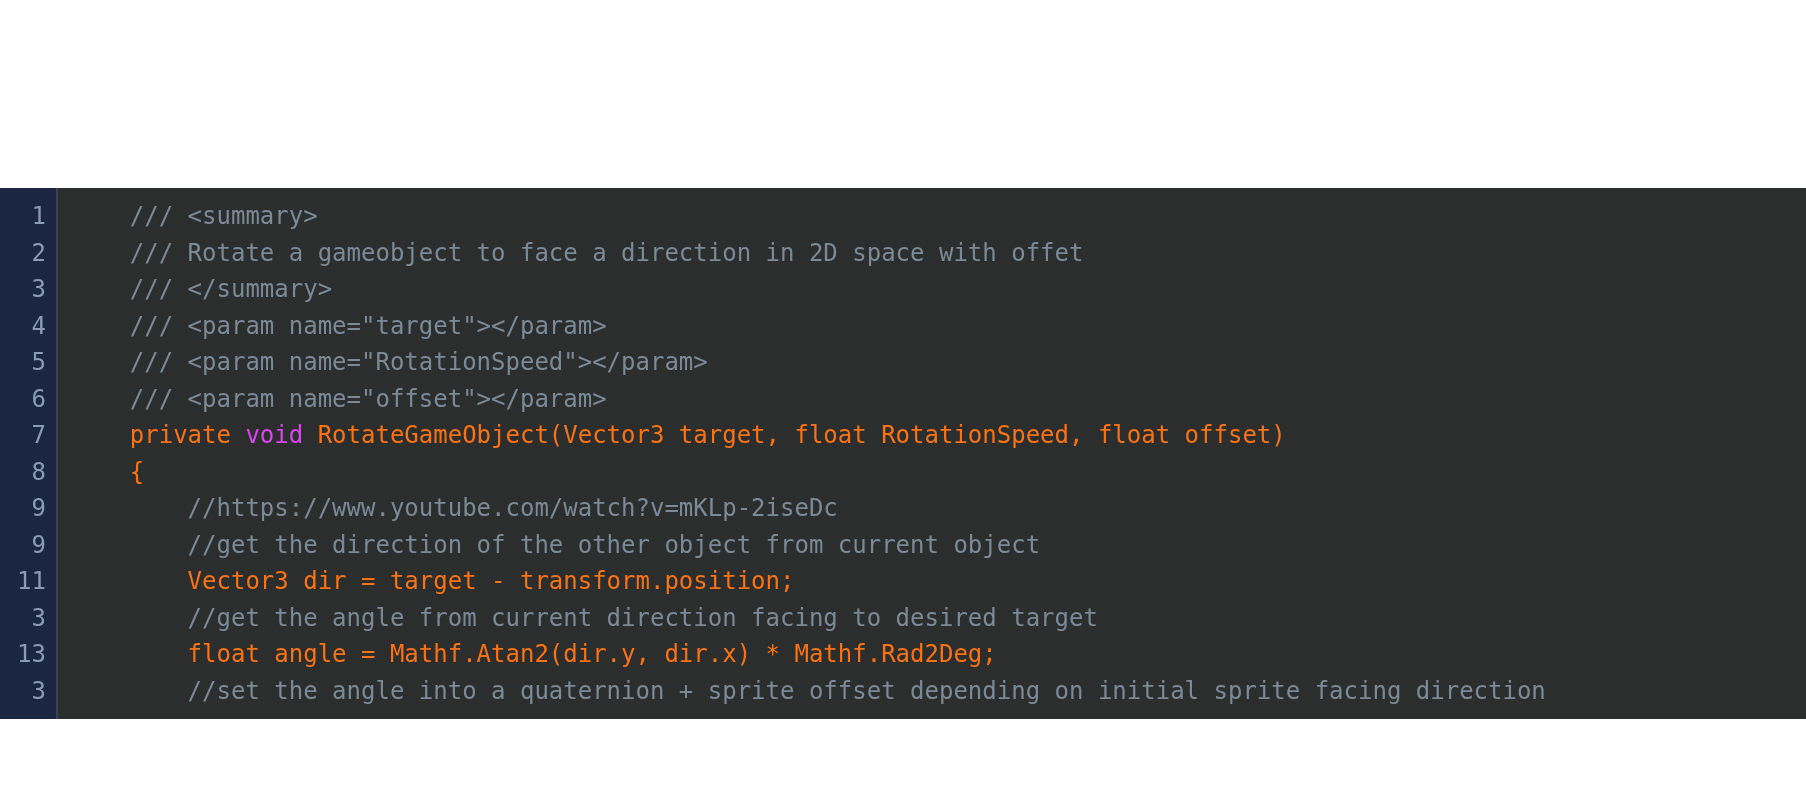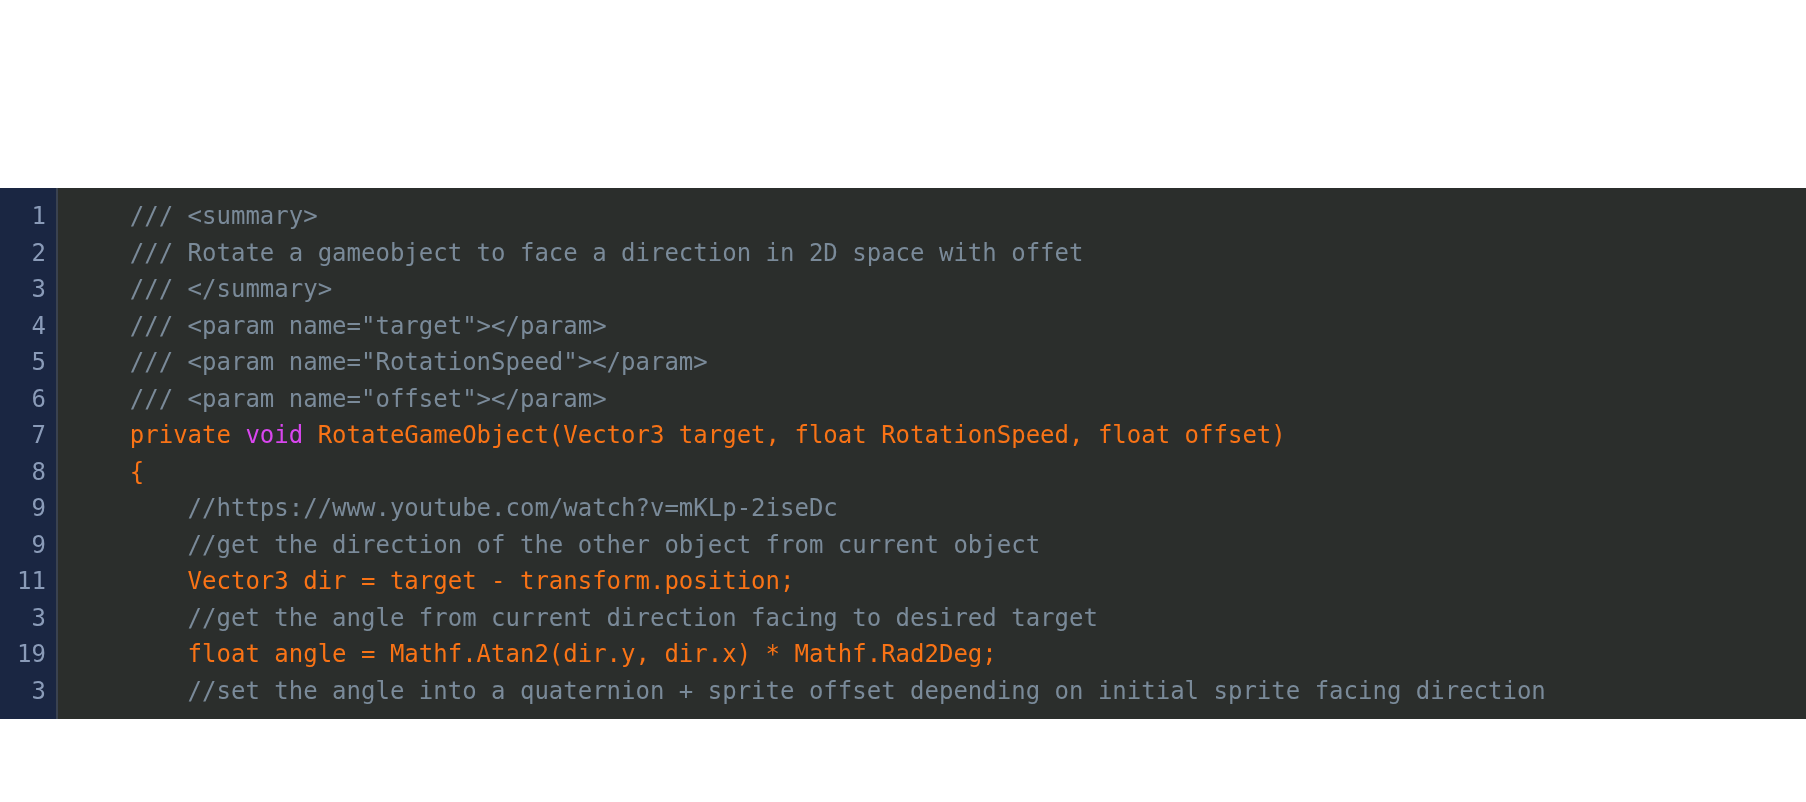--- a/index.html
+++ b/index.html
@@ -69,17 +69,17 @@
       <span class="line-number">3</span>
       <span class="line-number">4</span>
       <span class="line-number">5</span>
       <span class="line-number">6</span>
       <span class="line-number">7</span>
       <span class="line-number">8</span>
       <span class="line-number">9</span>
       <span class="line-number">9</span>
       <span class="line-number">11</span>
       <span class="line-number">3</span>
-      <span class="line-number">19</span>
+      <span class="line-number">13</span>
       <span class="line-number">3</span>
     </div>
   <div class="code-area"><span class="code-line"><span class="tok-default">    </span><span class="tok-comment">/// &lt;summary&gt;</span></span><span class="code-line"><span class="tok-default">    </span><span class="tok-comment">/// Rotate a gameobject to face a direction in 2D space with offet</span></span><span class="code-line"><span class="tok-default">    </span><span class="tok-comment">/// &lt;/summary&gt;</span></span><span class="code-line"><span class="tok-default">    </span><span class="tok-comment">/// &lt;param name="target"&gt;&lt;/param&gt;</span></span><span class="code-line"><span class="tok-default">    </span><span class="tok-comment">/// &lt;param name="RotationSpeed"&gt;&lt;/param&gt;</span></span><span class="code-line"><span class="tok-default">    </span><span class="tok-comment">/// &lt;param name="offset"&gt;&lt;/param&gt;</span></span><span class="code-line"><span class="tok-default">    private </span><span class="tok-keyword">void</span><span class="tok-default"> RotateGameObject(Vector3 target, float RotationSpeed, float offset)</span></span><span class="code-line"><span class="tok-default">    {</span></span><span class="code-line"><span class="tok-default">        </span><span class="tok-comment">//https://www.youtube.com/watch?v=mKLp-2iseDc</span></span><span class="code-line"><span class="tok-default">        </span><span class="tok-comment">//get the direction of the other object from current object</span></span><span class="code-line"><span class="tok-default">        Vector3 dir = target - transform.position;</span></span><span class="code-line"><span class="tok-default">        </span><span class="tok-comment">//get the angle from current direction facing to desired target</span></span><span class="code-line"><span class="tok-default">        float angle = Mathf.Atan2(dir.y, dir.x) * Mathf.Rad2Deg;</span></span><span class="code-line"><span class="tok-default">        </span><span class="tok-comment">//set the angle into a quaternion + sprite offset depending on initial sprite facing direction</span></span></div>
 </div>
 
 </body></html>

